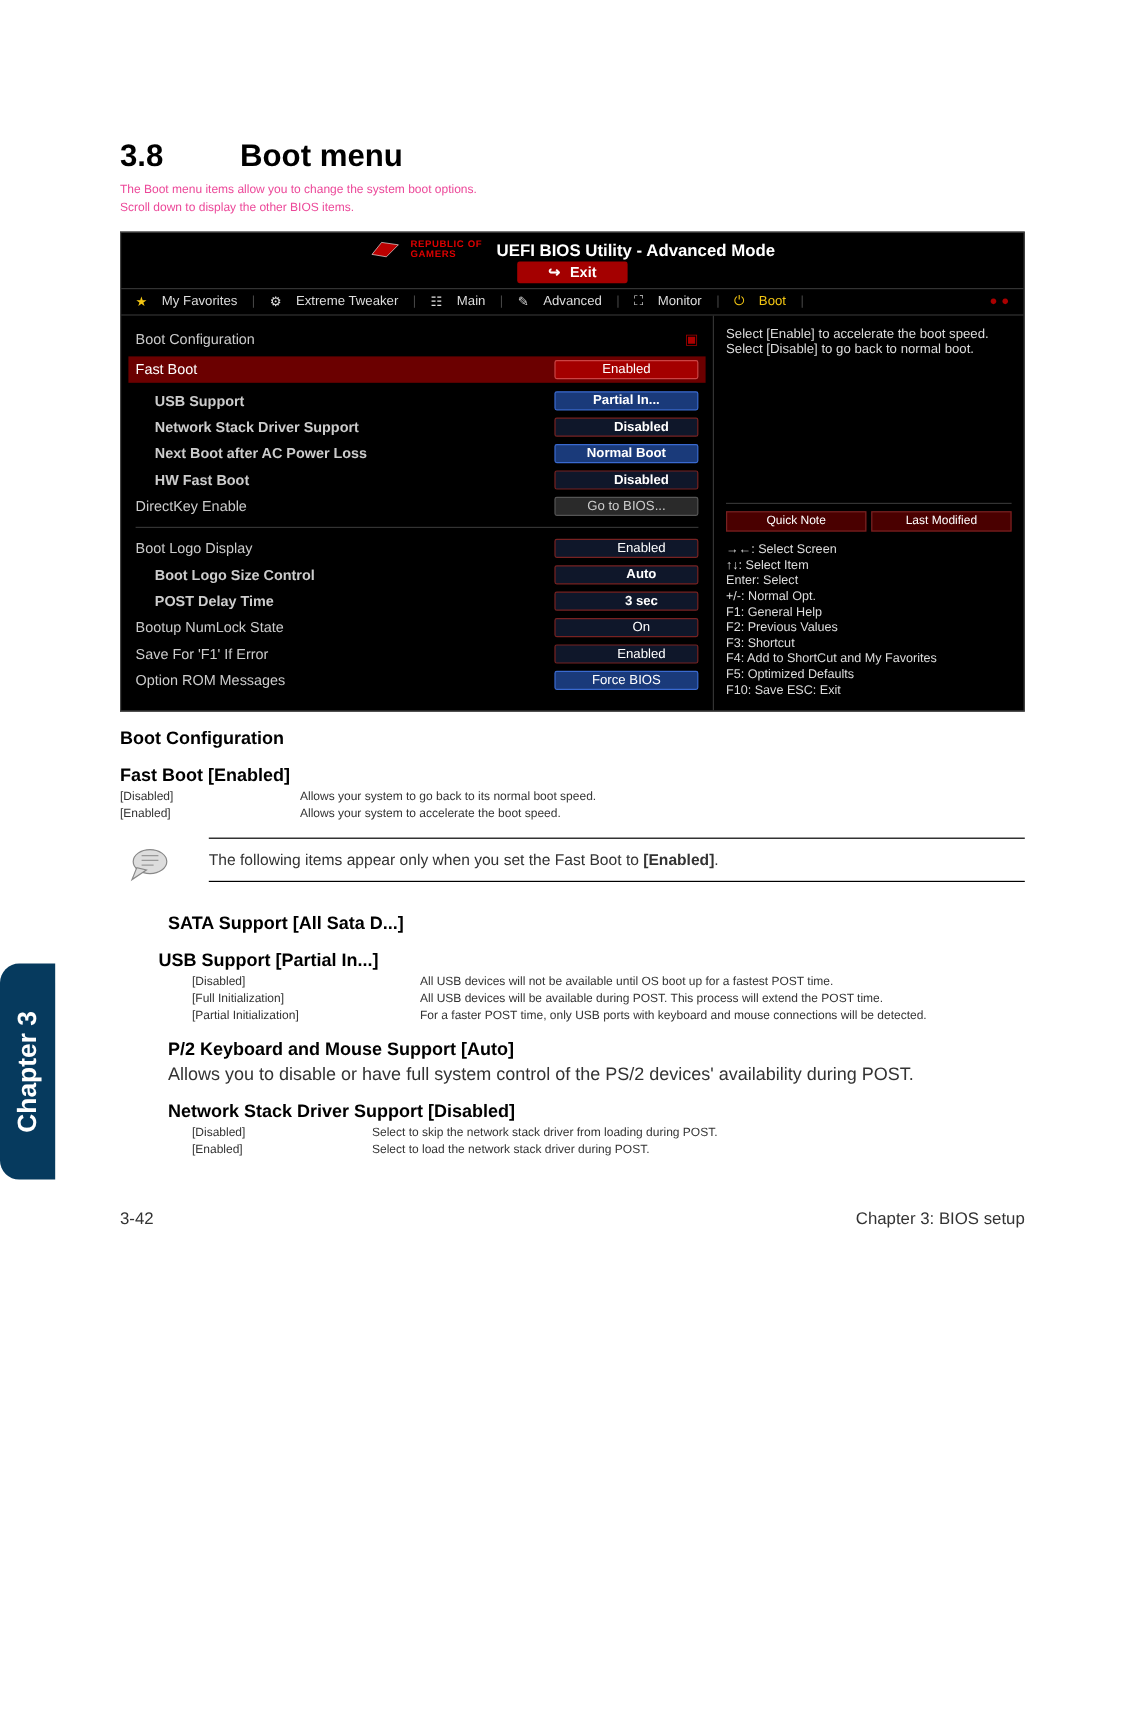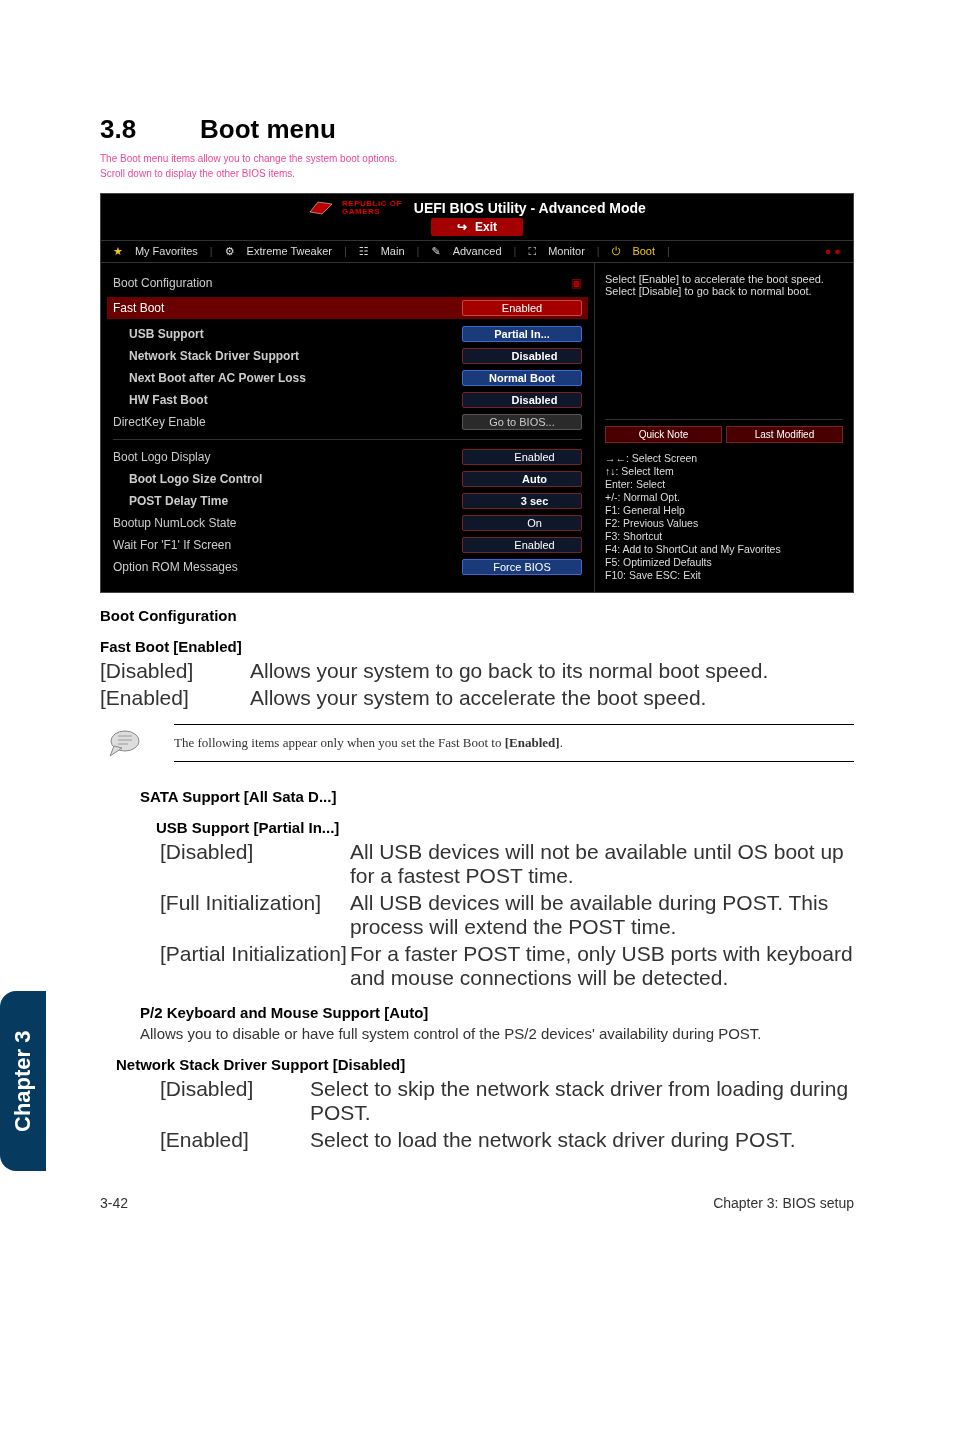--- a/index.html
+++ b/index.html
@@ -131,32 +131,31 @@
     background: #4a0000;
     border: 1px solid #722;
     font-size: 10px;
     color: #fff;
   }
   .hotkeys { margin-top: auto; font-size: 10.5px; }
   .hotkeys div { margin: 1px 0; }
 
   
   h3.sub { font-weight: bold; color: #000; margin-top: 14px; font-size: 15px; }
-  .opt-table { margin-top: 4px; font-size: 21px; }
+  .opt-table { margin-top: 4px; font-size: 10px; }
   .opt-table .row { display: flex; margin-bottom: 3px; }
   .opt-table .row .k { width: 150px; flex-shrink: 0; }
   .opt-table .row .k.wide { width: 190px; }
   .opt-table .row .v { flex: 1; }
 
   .note-block {
     display: flex;
-    align-items: flex-start;
+    align-items: flex-end;
     margin: 14px 0 26px 8px;
     gap: 32px;
-    font-family: Liberation Serif, serif;
   }
   .note-icon {
     width: 34px; height: 34px;
     flex-shrink: 0;
   }
   .note-text {
     flex: 1;
     border-top: 1px solid #000;
     border-bottom: 1px solid #000;
     padding: 10px 0;
@@ -292,21 +291,21 @@
         </div>
         <div class="bios-row indent">
           <span>POST Delay Time</span>
           <span class="bios-field field-red-dark">3 sec</span>
         </div>
         <div class="bios-row">
           <span>Bootup NumLock State</span>
           <span class="bios-field field-red-dark">On</span>
         </div>
         <div class="bios-row">
-          <span>Wait For 'F1' If Screen</span>
+          <span>Save For 'F1' If Error</span>
           <span class="bios-field field-red-dark">Enabled</span>
         </div>
         <div class="bios-row">
           <span>Option ROM Messages</span>
           <span class="bios-field field-blue">Force BIOS</span>
         </div>
       </div>
 
       <div class="bios-right">
         <div class="help-top">Select [Enable] to accelerate the boot speed. Select [Disable] to go back to normal boot.</div>
@@ -353,40 +352,40 @@
           <line x1="10" y1="16" x2="24" y2="16" stroke="#999"></line>
           <line x1="10" y1="20" x2="20" y2="20" stroke="#999"></line>
         </svg>
     </span>
     <div class="note-text">
       The following items appear only when you set the Fast Boot to <b>[Enabled]</b>.
     </div>
   </div>
 
   <h3 class="sub" style="margin-left:40px">SATA Support [All Sata D...]</h3>
-  <h3 class="sub" style="margin-left:56px">USB Support [Partial In...]</h3>
+  <h3 class="sub" style="margin-left:32px">USB Support [Partial In...]</h3>
   <div class="opt-table" style="margin-left:60px">
     <div class="row">
         <div class="k wide">[Disabled]</div>
         <div class="v">All USB devices will not be available until OS boot up for a fastest POST time.</div>
       </div>
     <div class="row">
         <div class="k wide">[Full Initialization]</div>
         <div class="v">All USB devices will be available during POST. This process will extend the POST time.</div>
       </div>
     <div class="row">
         <div class="k wide">[Partial Initialization]</div>
         <div class="v">For a faster POST time, only USB ports with keyboard and mouse connections will be detected.</div>
       </div>
   </div>
 
   <h3 class="sub" style="margin-left:40px">P/2 Keyboard and Mouse Support [Auto]</h3>
   <p class="para" style="margin-left:40px">Allows you to disable or have full system control of the PS/2 devices' availability during POST.</p>
 
-  <h3 class="sub" style="margin-left:16px">Network Stack Driver Support [Disabled]</h3>
+  <h3 class="sub" style="margin-left:40px">Network Stack Driver Support [Disabled]</h3>
   <div class="opt-table" style="margin-left:60px">
     <div class="row">
         <div class="k">[Disabled]</div>
         <div class="v">Select to skip the network stack driver from loading during POST.</div>
       </div>
     <div class="row">
         <div class="k">[Enabled]</div>
         <div class="v">Select to load the network stack driver during POST.</div>
       </div>
   </div>

